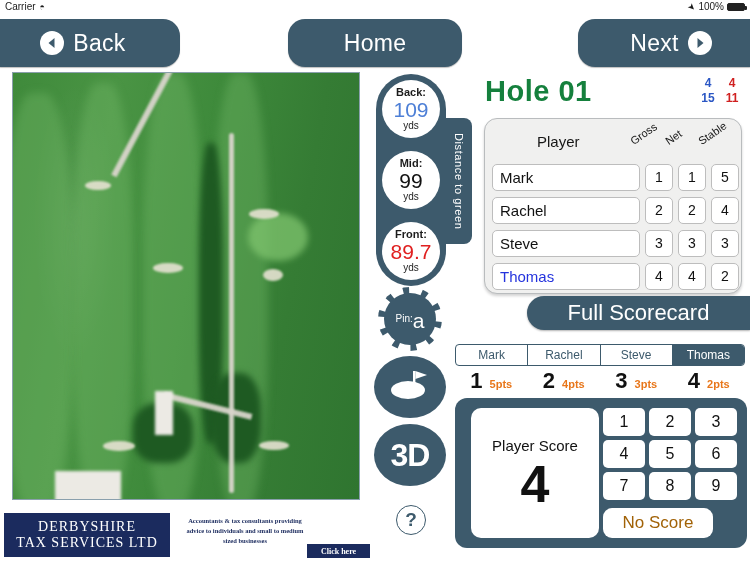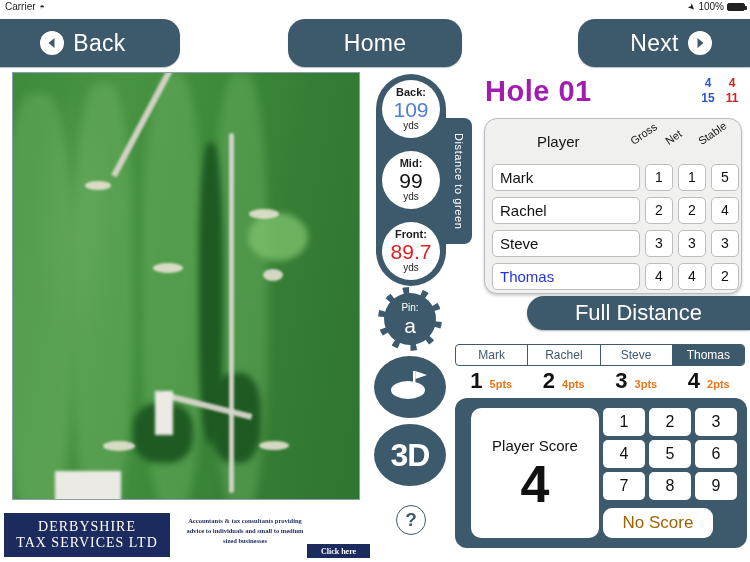--- a/index.html
+++ b/index.html
@@ -108,21 +108,21 @@
   }
   .dist-tab span {
     color: #fff; font-size: 11px; white-space: nowrap;
     writing-mode: vertical-rl; letter-spacing: .6px;
   }
 
   .pin-circle {
     position: absolute; left: 378px; top: 287px; width: 64px; height: 64px;
     border-radius: 50%; background: #3d5a6c;
     border: 6px dashed #ffffff;
-    display: flex; flex-direction: column; align-items: center; justify-content: center;
+    display: flex; flex-direction: row; align-items: center; justify-content: center;
     color: #fff; line-height: 1;
   }
   .pin-circle .pl { font-size: 10px; }
   .pin-circle .pv { font-size: 21px; margin-top: 2px; }
 
   .green-btn, .d3-btn {
     position: absolute; left: 374px; width: 72px; height: 62px;
     background: #3d5a6c; border-radius: 50%;
     display: flex; align-items: center; justify-content: center;
   }
@@ -132,21 +132,21 @@
   .help-btn {
     position: absolute; left: 396px; top: 505px; width: 30px; height: 30px;
     border-radius: 50%; border: 1.5px solid #3d5a6c; background: #fff;
     display: flex; align-items: center; justify-content: center;
     color: #3d5a6c; font-size: 19px; font-weight: 700;
   }
 
   
   .hole-title {
     position: absolute; left: 485px; top: 75px;
-    font-size: 29px; font-weight: 700; color: #a21caf; letter-spacing: .5px;
+    font-size: 29px; font-weight: 700; color: #15803d; letter-spacing: .5px;
   }
   .hole-stats {
     position: absolute; right: 6px; top: 76px;
     display: grid; grid-template-columns: 24px 24px; grid-auto-rows: 15px;
     font-size: 12px; font-weight: 700; text-align: center;
   }
   .st-blue { color: #2b57c4; }
   .st-red  { color: #d02020; }
 
   .scorecard {
@@ -408,21 +408,21 @@
     </div>
     <div class="sc-row">
       <span class="sc-name active">Thomas</span>
       <span class="sc-cell">4</span>
       <span class="sc-cell">4</span>
       <span class="sc-cell">2</span>
     </div>
   </div>
 
   <div class="full-sc">
-    <span>Full Distance</span>
+    <span>Full Scorecard</span>
   </div>
 
   <div class="seg">
     <div class="seg-item">Mark</div>
     <div class="seg-item">Rachel</div>
     <div class="seg-item">Steve</div>
     <div class="seg-item sel">Thomas</div>
   </div>
 
   <div class="ptsrow">

